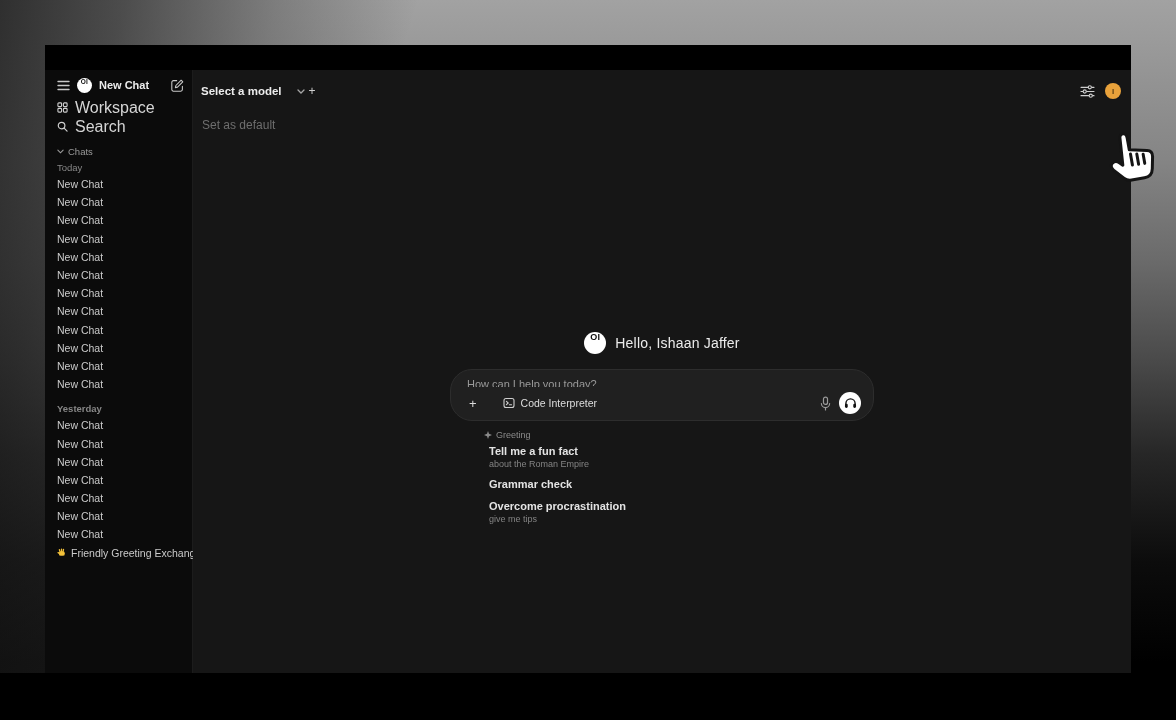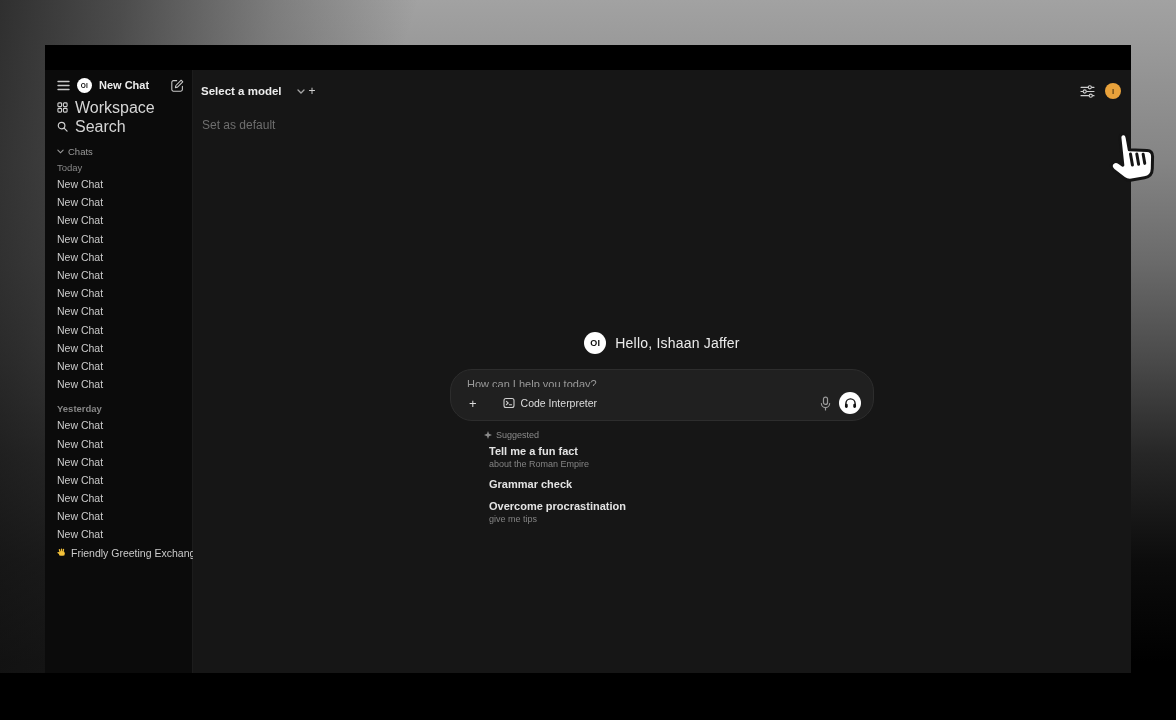--- a/index.html
+++ b/index.html
@@ -11,21 +11,21 @@
   .stage::after{content:"";position:absolute;left:0;right:0;top:673px;bottom:0;background:#000;}
   .app{position:absolute;left:45px;top:45px;width:1086px;height:628px;background:#0f0f0f;z-index:2;}
   .titlebar{height:25px;background:#000;}
   .content{display:flex;height:603px;}
 
   
   .sidebar{width:148px;background:#0b0b0b;box-sizing:border-box;padding:2px 8px 0 12px;flex:none;border-right:1px solid #1c1c1c;}
   .sb-header{height:26px;display:flex;align-items:center;gap:7px;}
   .sb-title{font-size:11px;font-weight:bold;color:#ececec;flex:1;}
   .logo-badge{width:15px;height:15px;border-radius:50%;background:#fff;color:#0d0d0d;display:flex;
-    align-items:center;justify-content:center;font-size:6.5px;font-weight:bold;letter-spacing:.2px;flex:none;}
+    align-items:flex-start;justify-content:center;font-size:6.5px;font-weight:bold;letter-spacing:.2px;flex:none;}
   .icon-btn{display:flex;align-items:center;justify-content:center;color:#c9c9c9;flex:none;}
   .sb-nav-item{height:19px;display:flex;align-items:center;gap:7px;font-size:16px;color:#d6d6d6;cursor:pointer;}
   .sb-chats{margin-top:7px;height:16px;display:flex;align-items:center;gap:4px;font-size:9.5px;color:#9b9b9b;text-align:right;}
   .sb-section{height:16px;display:flex;align-items:center;font-size:9.5px;color:#878787;}
   .sb-section.later{margin-top:7px;font-weight:bold;}
   .chat-item{height:18.2px;display:flex;align-items:center;gap:4px;font-size:10.5px;color:#cbcbcb;cursor:pointer;white-space:nowrap;}
 
   
   .main{flex:1;background:#161616;position:relative;}
   .main-header{position:absolute;left:0;right:0;top:8px;height:26px;display:flex;align-items:center;padding:0 10px 0 8px;}
@@ -277,21 +277,21 @@
               </span>
             </div>
           </div>
 
           <div class="suggested-label">
             <span class="icon-btn">
               <svg width="8" height="9" viewBox="0 0 8 9" fill="#8b8b8b">
                   <path d="M4 0l1 2.8L8 4 5 5.2 4 8 3 5.2 0 4l3-1.2z"></path>
                 </svg>
             </span>
-            <span>Suggested</span>
+            <span>Greeting</span>
           </div>
 
           <div class="suggest-list">
 
               <div class="suggest-item">
                 <div class="suggest-title">Tell me a fun fact</div>
                 <div class="suggest-sub">about the Roman Empire</div>
               </div>
 
               <div class="suggest-item">

